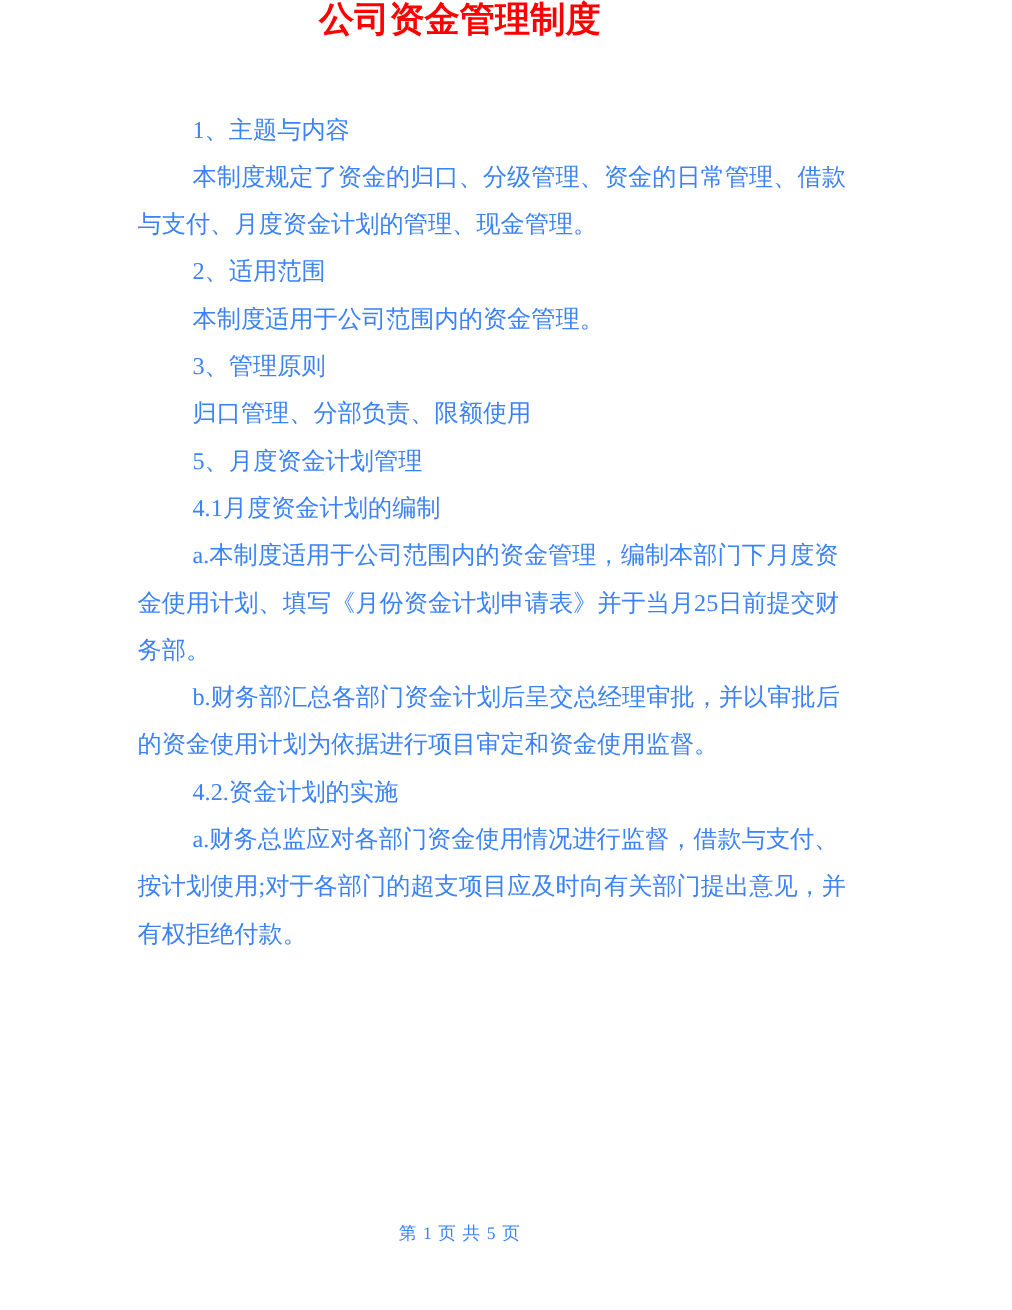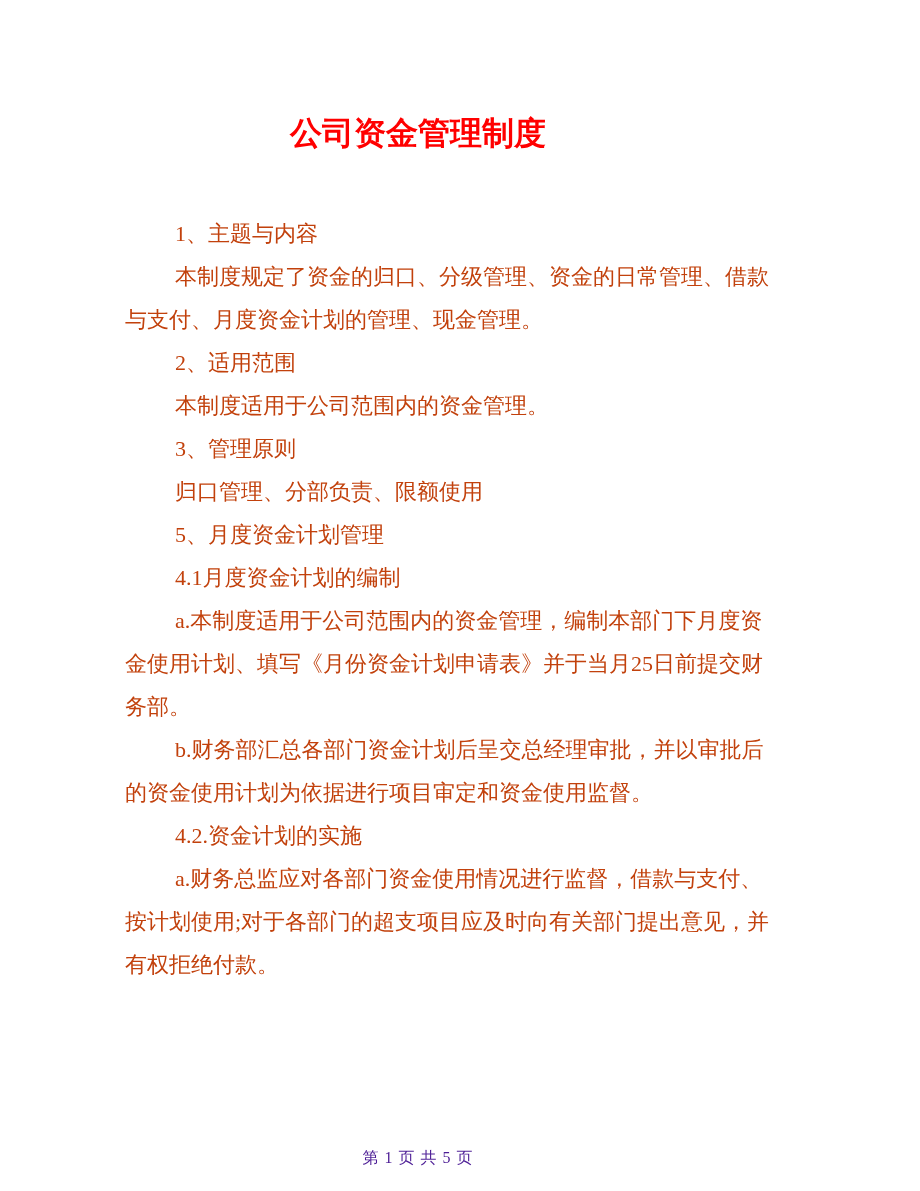--- a/index.html
+++ b/index.html
@@ -7,38 +7,37 @@
     padding: 0;
     background: #ffffff;
   }
   .page {
     position: relative;
     width: 836px;
     height: 1191px;
     background: #ffffff;
     overflow: hidden;
     box-sizing: border-box;
-    padding-top: 116px;
   }
   .doc-title {
     margin: 0;
     text-align: center;
     font-family: "Liberation Sans", "DejaVu Sans", sans-serif;
     font-weight: 700;
     font-size: 32px;
     line-height: 34px;
     letter-spacing: 0px;
   }
   .doc-body {
     margin: 62px auto 0 125px;
     width: 648px;
     font-family: "Liberation Serif", "DejaVu Serif", serif;
     font-size: 22px;
     line-height: 43px;
-    color: #c2410c;
+    color: #3b82f6;
     text-align: left;
   }
   .para {
     margin: 0;
     text-indent: 50px;
     word-break: break-all;
   }
   .doc-footer {
     position: absolute;
     left: 0;
@@ -66,15 +65,15 @@
     <p class="para">3、管理原则</p>
     <p class="para">归口管理、分部负责、限额使用</p>
     <p class="para">5、月度资金计划管理</p>
     <p class="para">4.1月度资金计划的编制</p>
     <p class="para">a.本制度适用于公司范围内的资金管理，编制本部门下月度资金使用计划、填写《月份资金计划申请表》并于当月25日前提交财务部。</p>
     <p class="para">b.财务部汇总各部门资金计划后呈交总经理审批，并以审批后的资金使用计划为依据进行项目审定和资金使用监督。</p>
     <p class="para">4.2.资金计划的实施</p>
     <p class="para">a.财务总监应对各部门资金使用情况进行监督，借款与支付、按计划使用;对于各部门的超支项目应及时向有关部门提出意见，并有权拒绝付款。</p>
   </div>
 
-  <div class="doc-footer" style="color: #4c1d95; margin-top: 36px;">第 1 页 共 5 页</div>
+  <div class="doc-footer" style="color: #3b82f6;">第 1 页 共 5 页</div>
 
 </div>
 
 </body></html>

